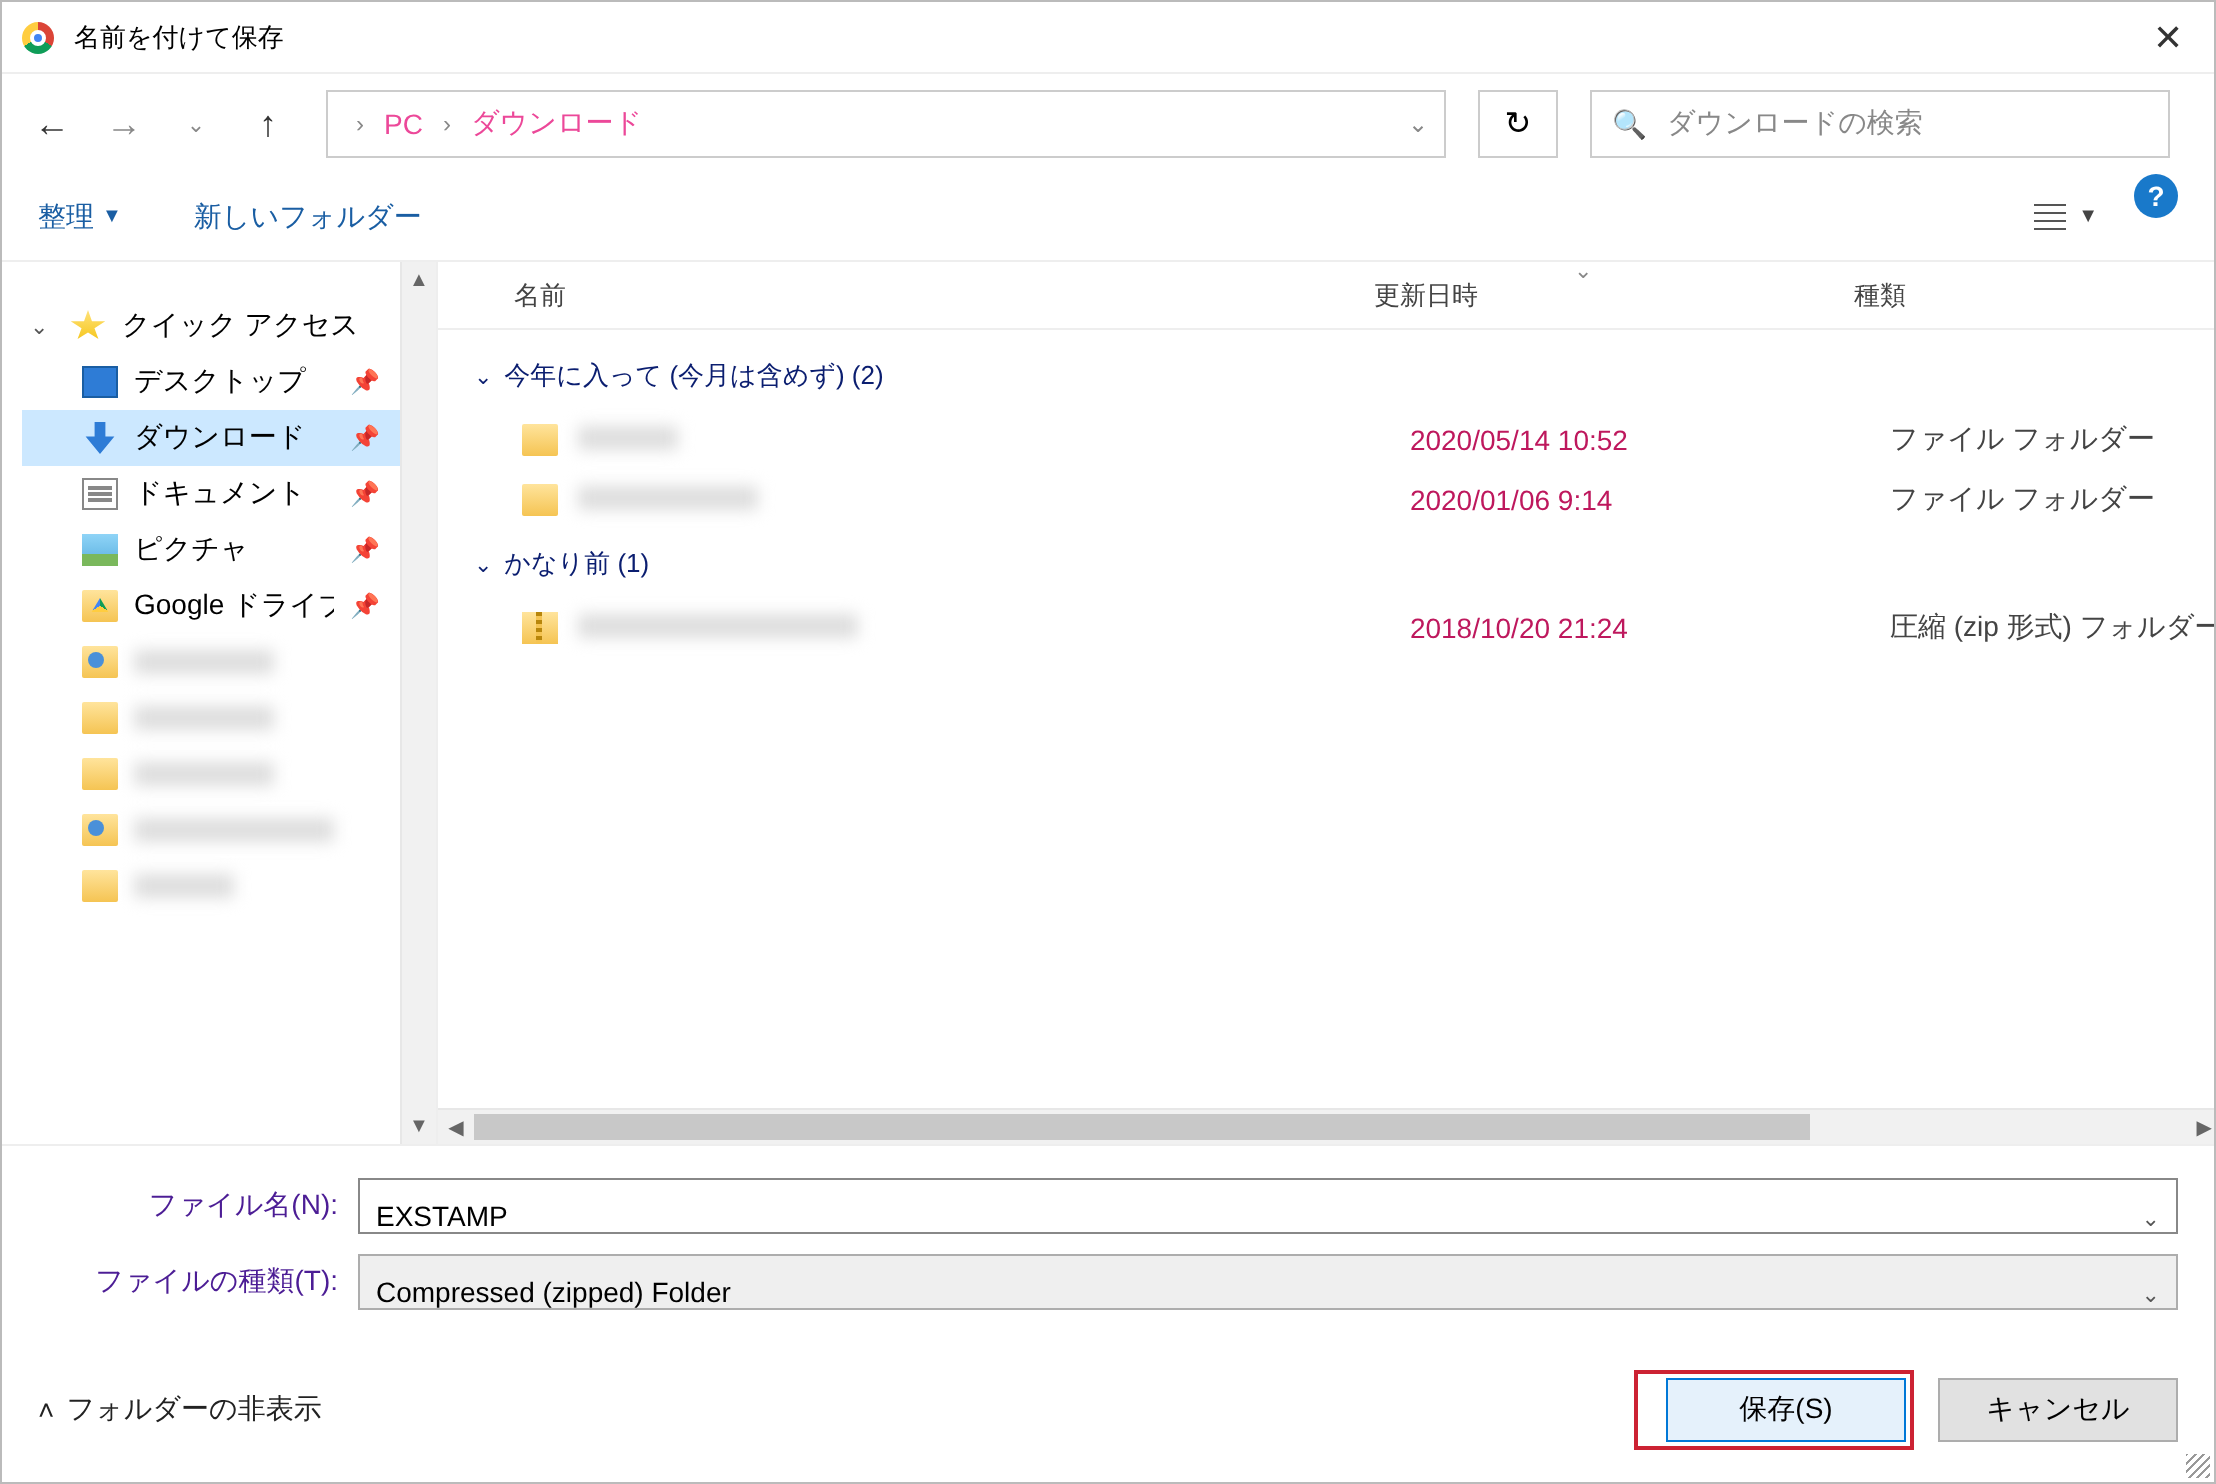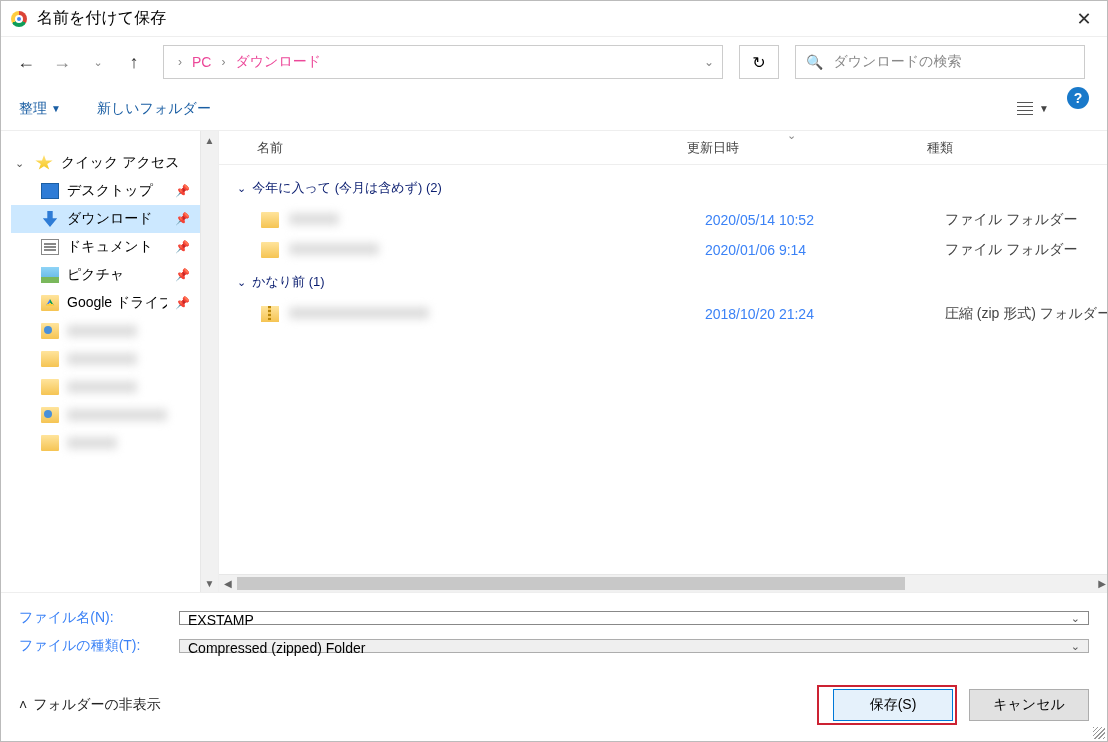--- a/index.html
+++ b/index.html
@@ -3,21 +3,21 @@
 <meta charset="utf-8">
 <style>
 * { box-sizing: border-box; margin: 0; padding: 0; font-family: "Yu Gothic UI", "Meiryo", sans-serif; }
 body { background: #fff; width: 1108px; height: 742px; overflow: hidden; font-size: 14px; color: #000; }
 .window { width: 1108px; height: 742px; border: 1px solid #bbb; display: flex; flex-direction: column; background:#fff; }
 
 
 .titlebar { height: 36px; display: flex; align-items: center; border-bottom: 1px solid #eee; }
 .titlebar .chrome-icon { width:16px; height:16px; margin:0 10px; border-radius:50%; background:conic-gradient(#db4437 0 120deg,#0f9d58 120deg 240deg,#ffcd40 240deg 360deg); position:relative;}
 .titlebar .chrome-icon::after{content:"";position:absolute;inset:4px;border-radius:50%;background:#4285f4;border:2px solid #fff;}
-.titlebar .title { flex:1; font-size:16px; }
+.titlebar .title { flex:1; font-size:13px; }
 .titlebar .close { width:46px; height:36px; display:flex; align-items:center; justify-content:center; font-size:18px; color:#333; }
 
 
 .navrow { height: 50px; display:flex; align-items:center; padding:0 12px; gap:10px; }
 .navbtn { width:26px; height:26px; display:flex; align-items:center; justify-content:center; color:#888; font-size:18px;}
 .navbtn.enabled{color:#333;}
 .pathbox { flex:1; border:1px solid #ccc; height:34px; display:flex; align-items:center; padding:0 8px; gap:6px; margin:0 6px; max-width:560px;}
 .pathbox .crumb{color:#ec4899;padding:0 4px;}
 .pathbox .sep{color:#888;font-size:12px;}
 .pathbox .spacer{flex:1;}
@@ -64,34 +64,34 @@
 .col-name{flex:0 0 430px;}
 .col-date{flex:0 0 240px;position:relative;}
 .col-date .sort{position:absolute;top:-10px;left:100px;color:#888;font-size:11px;}
 .col-type{flex:1;}
 .filelist{flex:1;overflow:hidden;padding:6px 0 0 0;}
 .group{display:flex;align-items:center;gap:6px;color:#0b1e70;font-size:13px;padding:8px 0 8px 18px;}
 .group .gcaret{font-size:11px;}
 .file{display:flex;align-items:center;height:30px;padding-left:42px;font-size:14px;}
 .file .ficon{width:18px;height:16px;margin-right:10px;}
 .file .fname{flex:0 0 416px;}
-.file .fdate{flex:0 0 240px;color:#3b82f6;}
+.file .fdate{flex:0 0 240px;color:#be185d;}
 .file .ftype{color:#444;}
 .ic-zip{background:linear-gradient(#ffe49c,#f5c453);position:relative;}
 .ic-zip::after{content:"";position:absolute;left:7px;top:0;bottom:0;width:3px;background:repeating-linear-gradient(#b8860b 0 2px,#f5c453 2px 4px);}
 .hscroll{height:18px;background:#f1f1f1;display:flex;align-items:center;position:relative;border-top:1px solid #e7e7e7;}
 .hscroll .ar{width:18px;display:flex;align-items:center;justify-content:center;color:#666;font-size:10px;}
 .hscroll .track{flex:1;position:relative;height:100%;}
 .hscroll .thumb{position:absolute;left:0;top:2px;bottom:2px;width:78%;background:#c8c8c8;}
 
 
 .form{padding:16px 18px 8px 18px;border-top:1px solid #eee;}
 .frow{display:flex;align-items:center;margin-bottom:10px;}
-.flabel{width:160px;text-align:left;padding-right:10px;font-size:14px;color:#3b82f6;}
-.finput{flex:1;border:1px solid #888;height:14px;display:flex;align-items:flex-start;padding:0 8px;background:#fff;}
+.flabel{width:160px;text-align:right;padding-right:10px;font-size:14px;color:#4c1d95;}
+.finput{flex:1;border:1px solid #888;height:28px;display:flex;align-items:flex-end;padding:0 8px;background:#fff;}
 .finput .dd{margin-left:auto;color:#555;font-size:11px;}
 .finput.sel{border:1px solid #adadad;background:#efefef;}
 
 .footer{display:flex;align-items:center;padding:12px 18px 16px 18px;}
 .hidefolders{display:flex;align-items:center;gap:6px;color:#222;}
 .footer .spacer{flex:1;}
 .btn{height:32px;width:120px;border:1px solid #adadad;background:#e1e1e1;display:flex;align-items:center;justify-content:center;font-size:14px;margin-left:12px;}
 .btn.primary{border:1px solid #0078d7;background:#e5f1fb;}
 .btn-wrap-primary{border:2px solid #c23;padding:2px;display:inline-block;margin-left:16px;}
 

